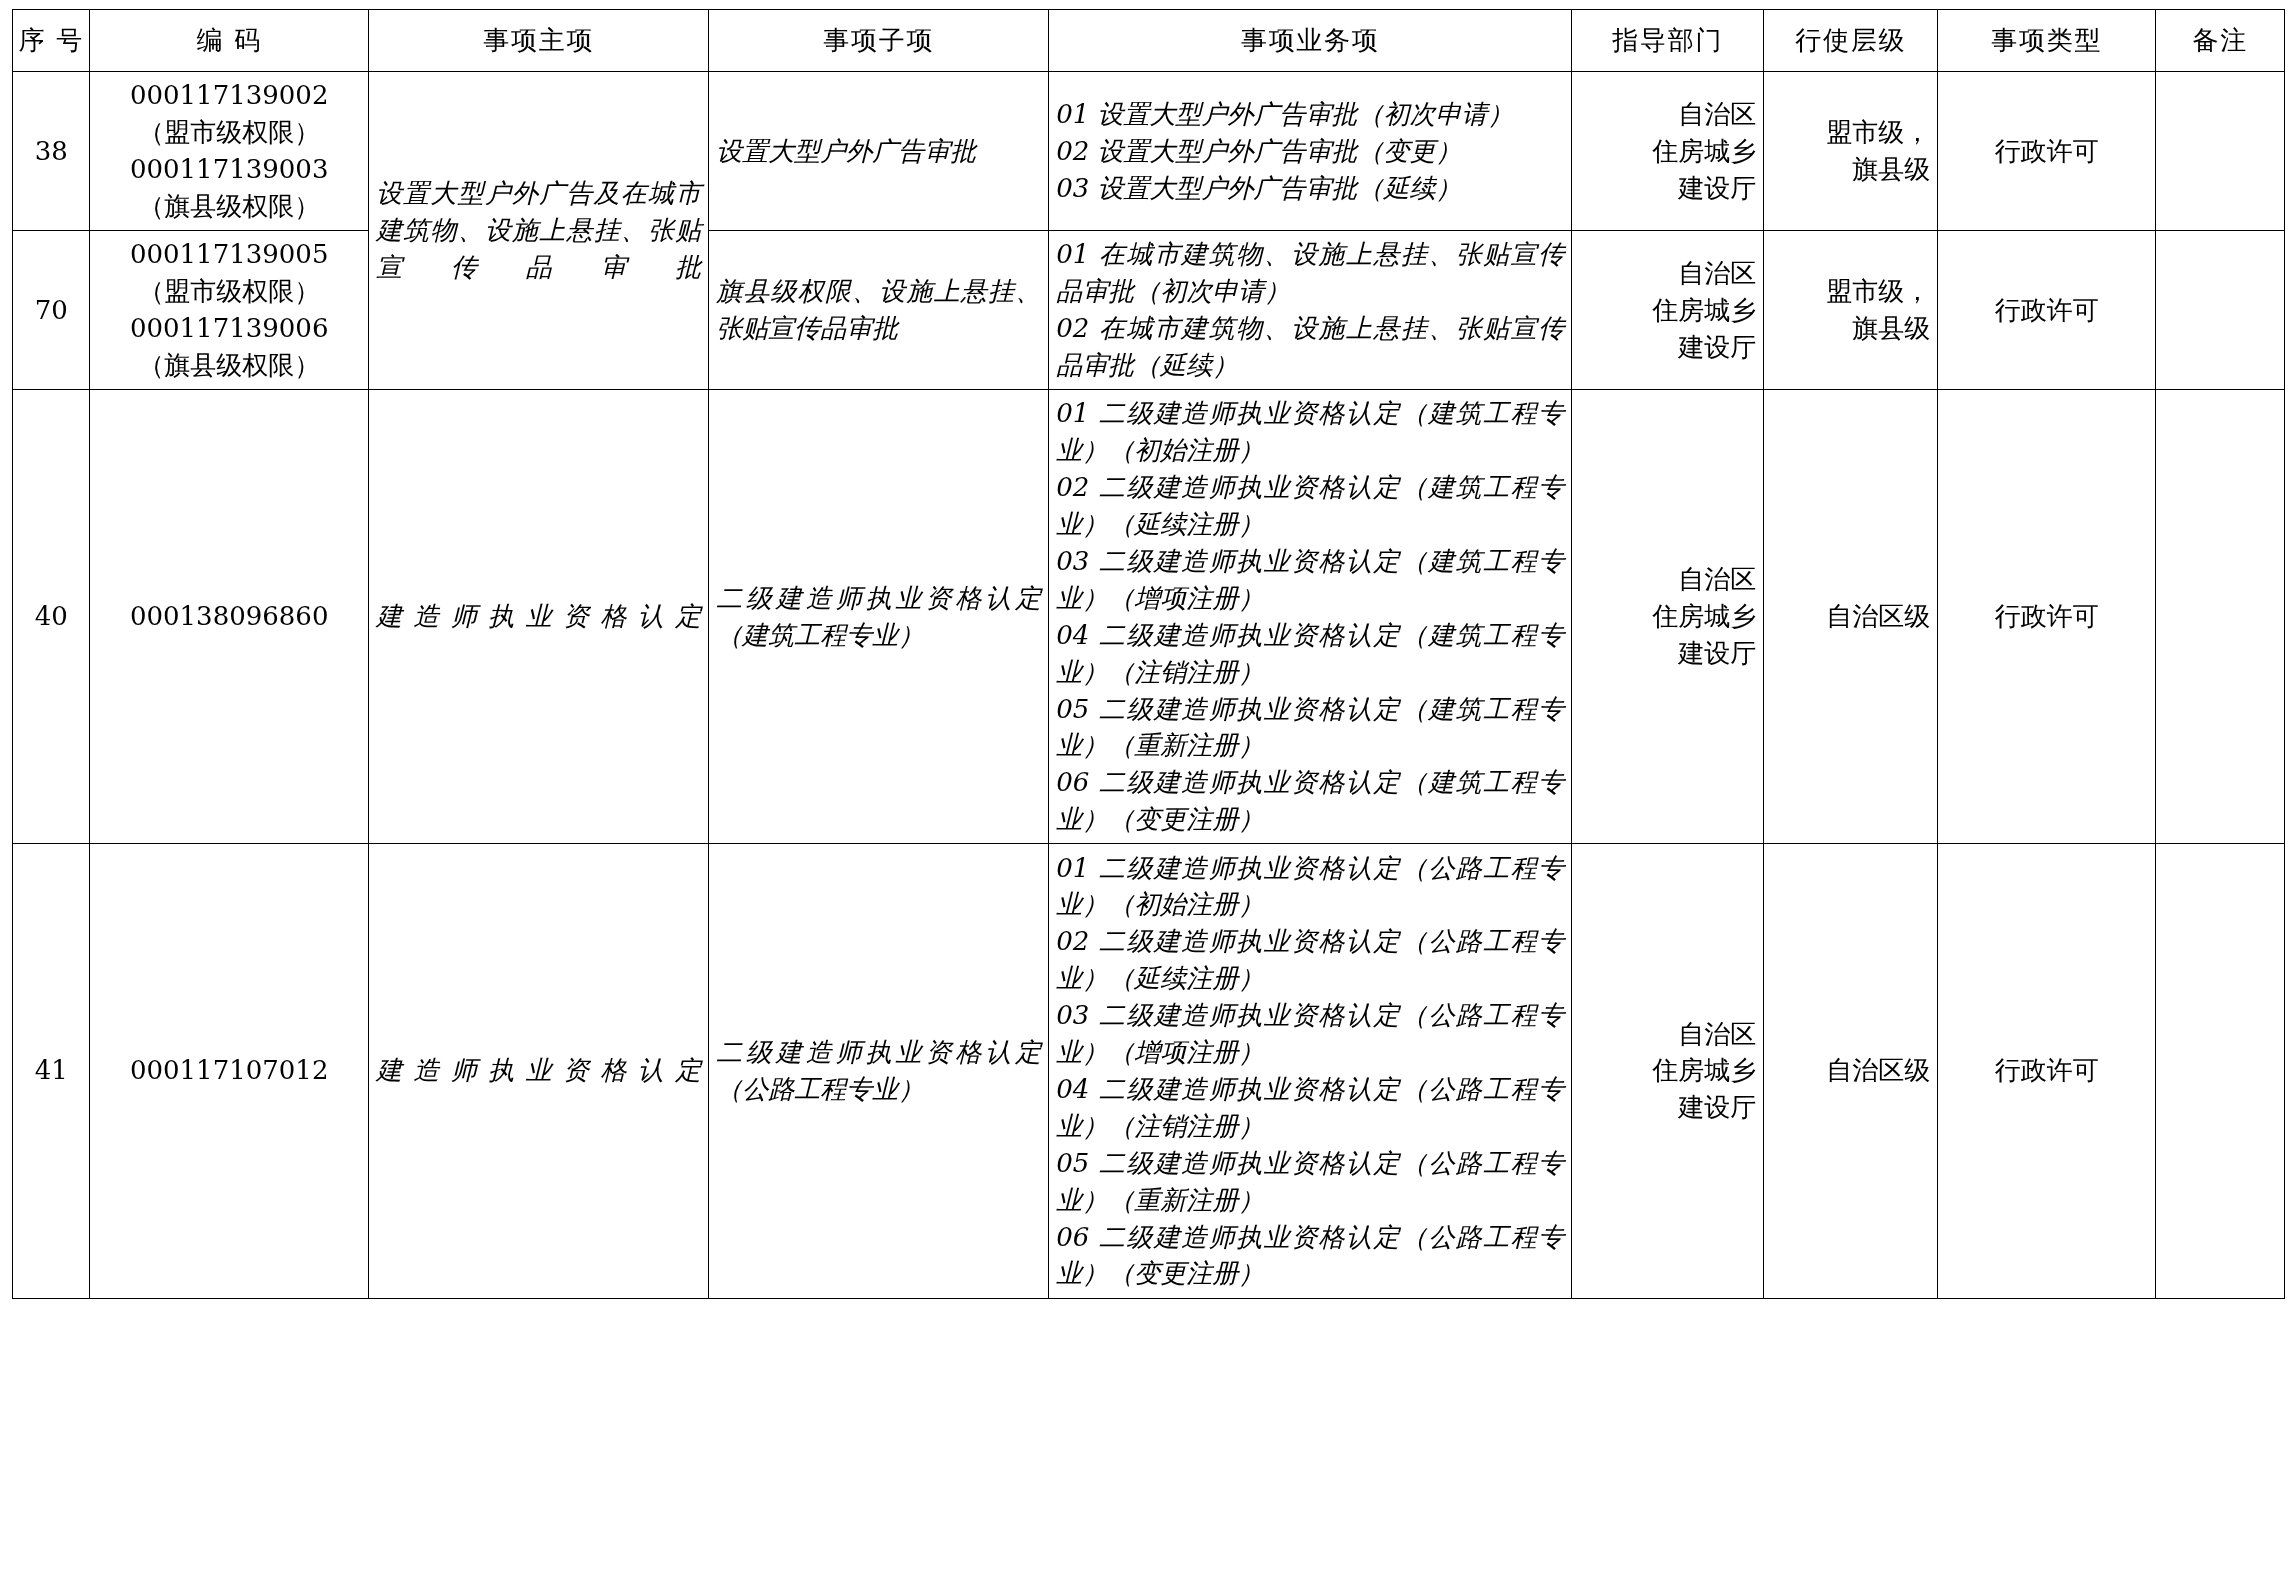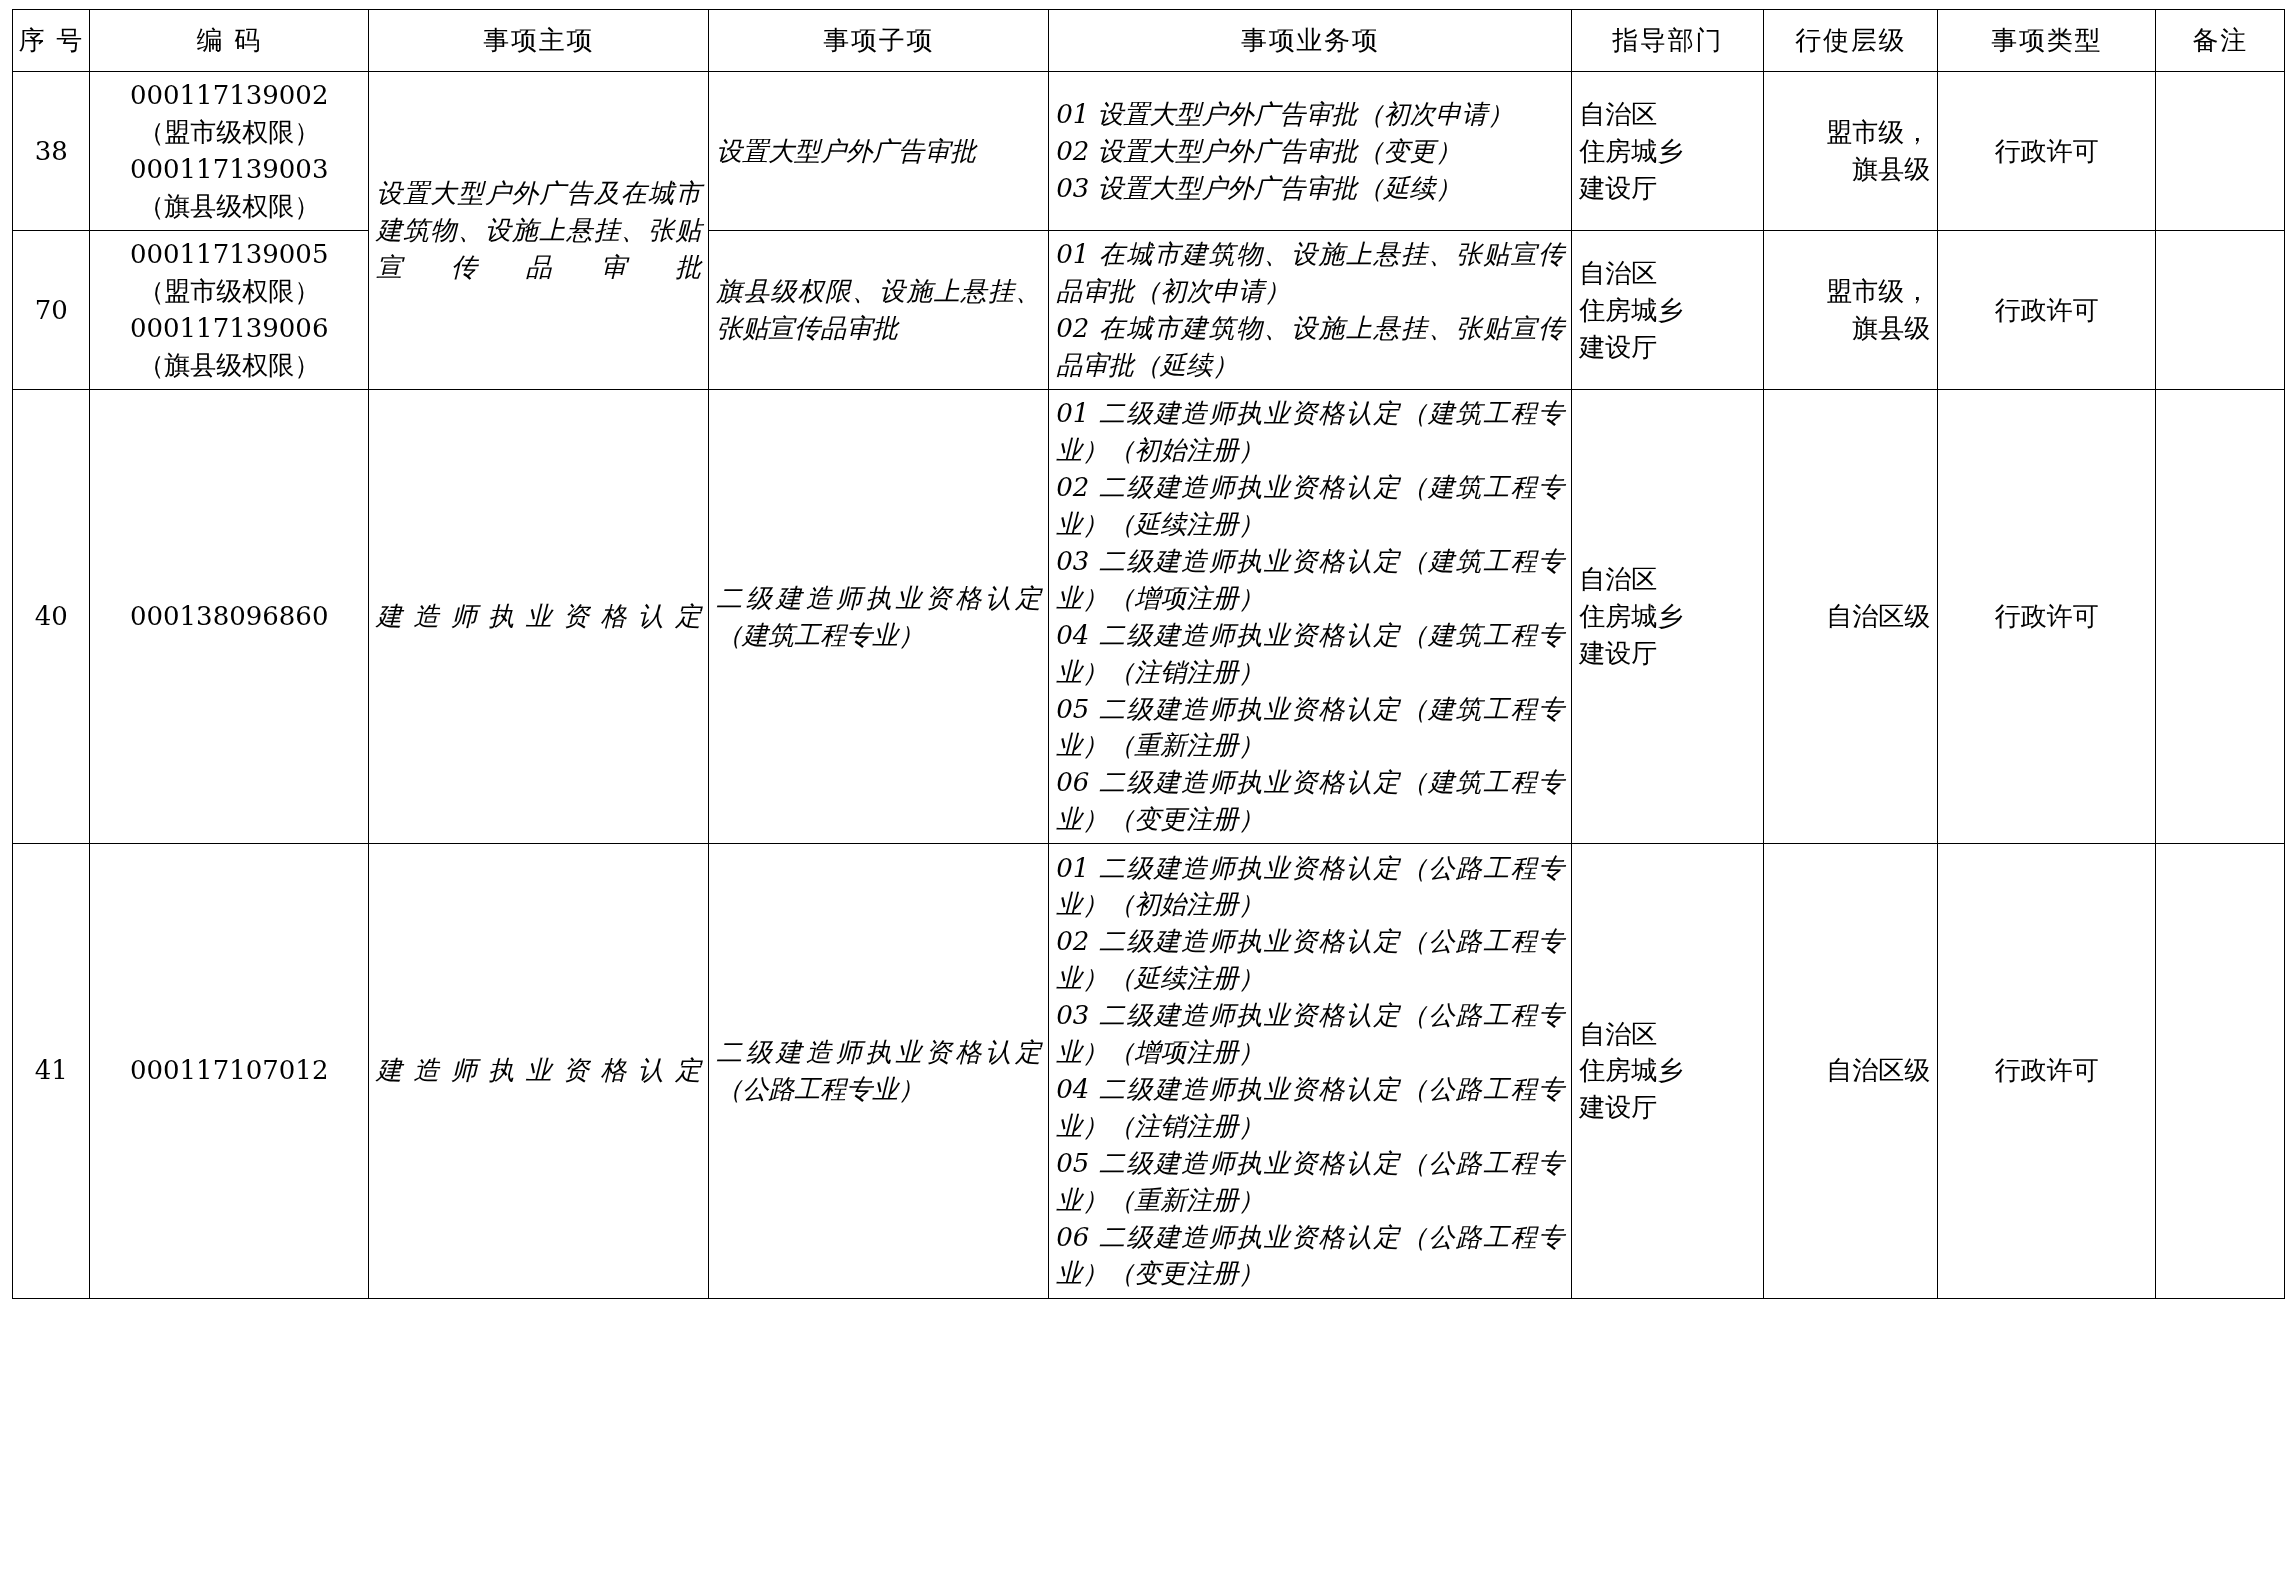--- a/index.html
+++ b/index.html
@@ -74,21 +74,21 @@
     line-height: 1.52;
   }
   td.biz {
     text-align: justify;
     text-align-last: left;
     white-space: pre-line;
     font-size: 26px;
     line-height: 1.5;
   }
   td.dept {
-    text-align: left;
+    text-align: right;
     white-space: pre-line;
     font-size: 26px;
     line-height: 1.5;
   }
   td.level {
     text-align: right;
     white-space: pre-line;
     font-size: 26px;
     line-height: 1.5;
   }

